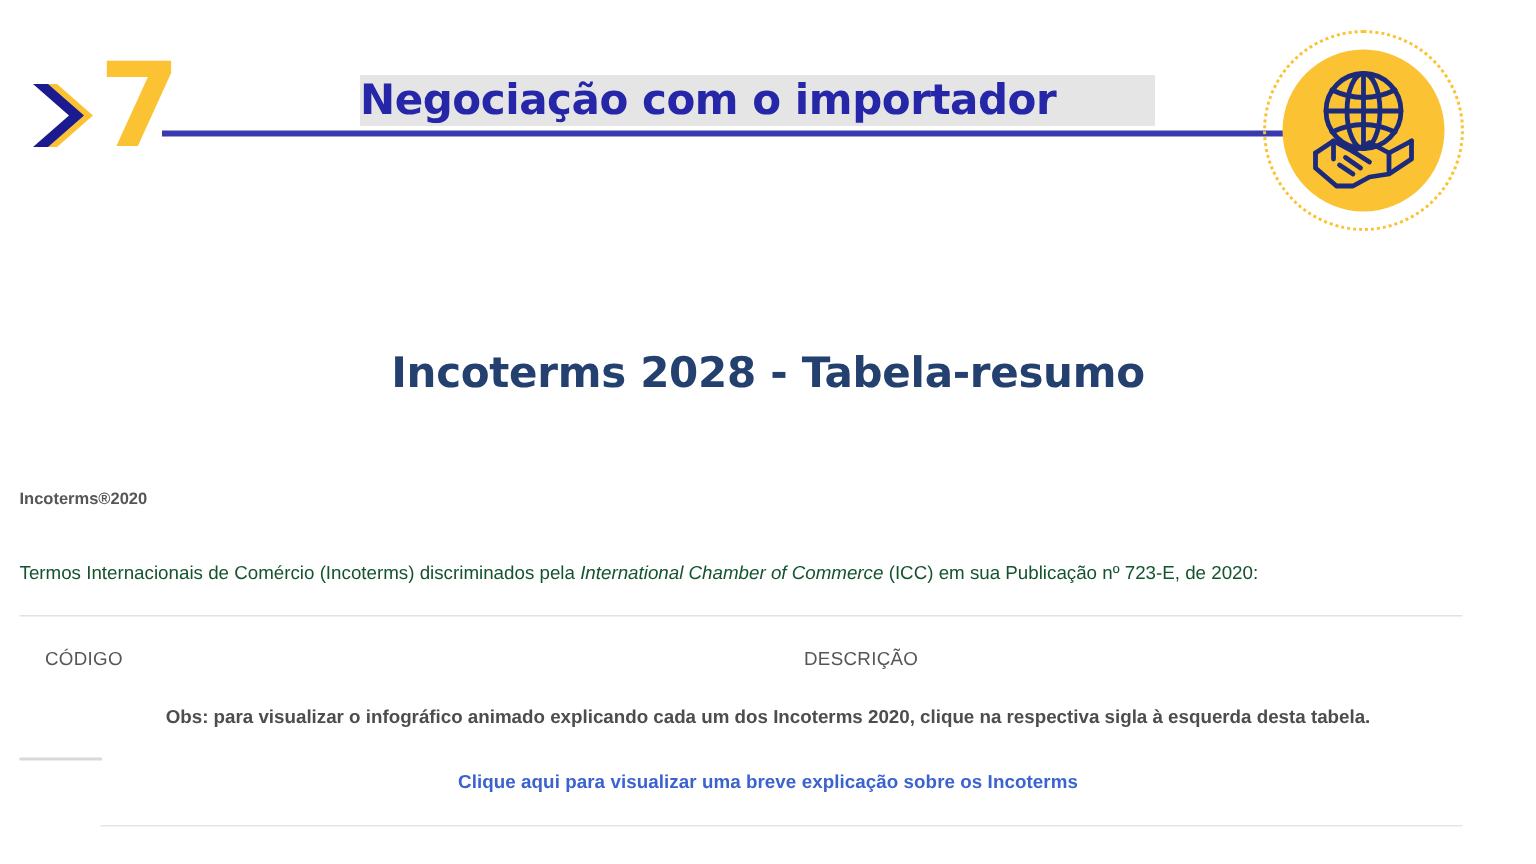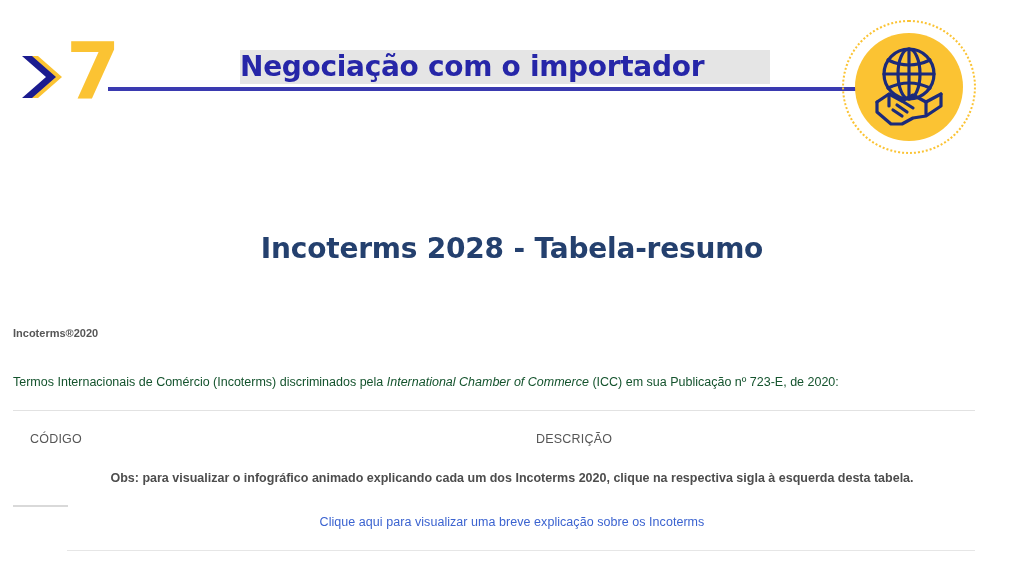--- a/index.html
+++ b/index.html
@@ -229,21 +229,21 @@
 
   .link-row {
     position: absolute;
     left: 0;
     top: 340px;
     width: 1024px;
     text-align: center;
   }
   .doc-link {
     font-size: 12.5px;
-    font-weight: 400;
+    font-weight: 700;
     line-height: 18px;
     color: #3b63d0;
     text-decoration: none;
     letter-spacing: 0.05px;
     text-align: center;
   }
 
   .table-bottom-rule {
     position: absolute;
     left: 67px;

